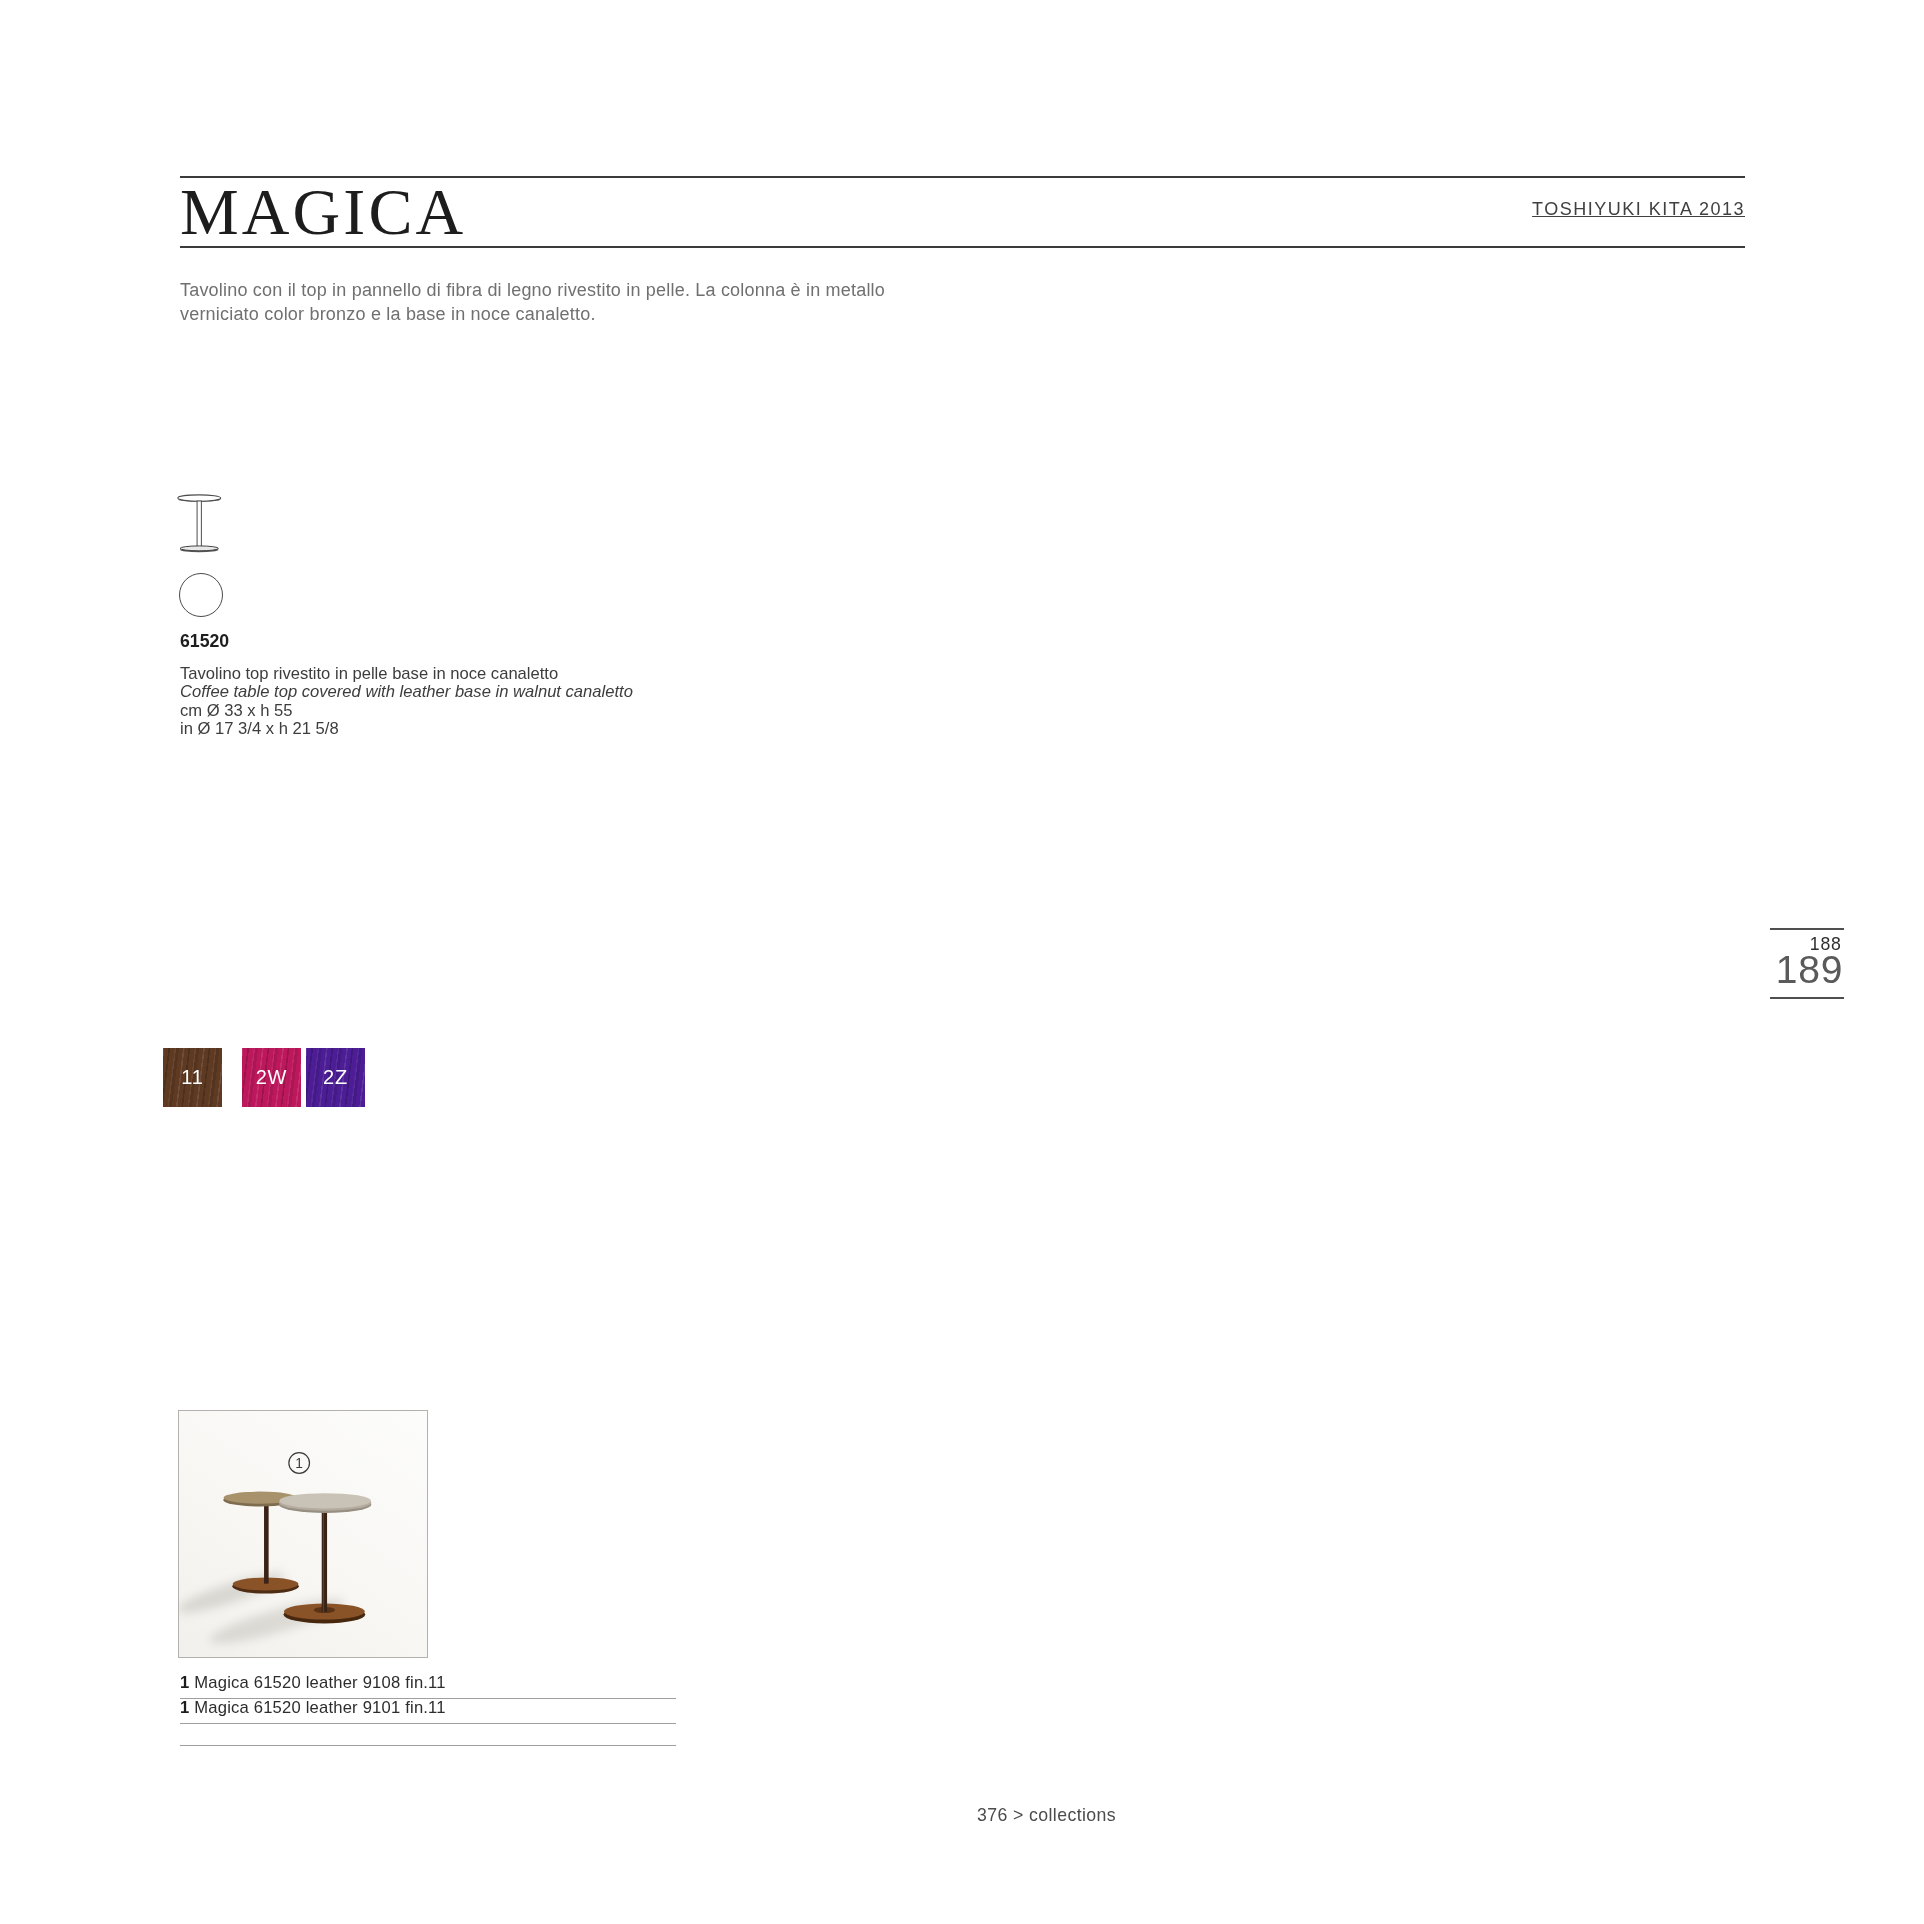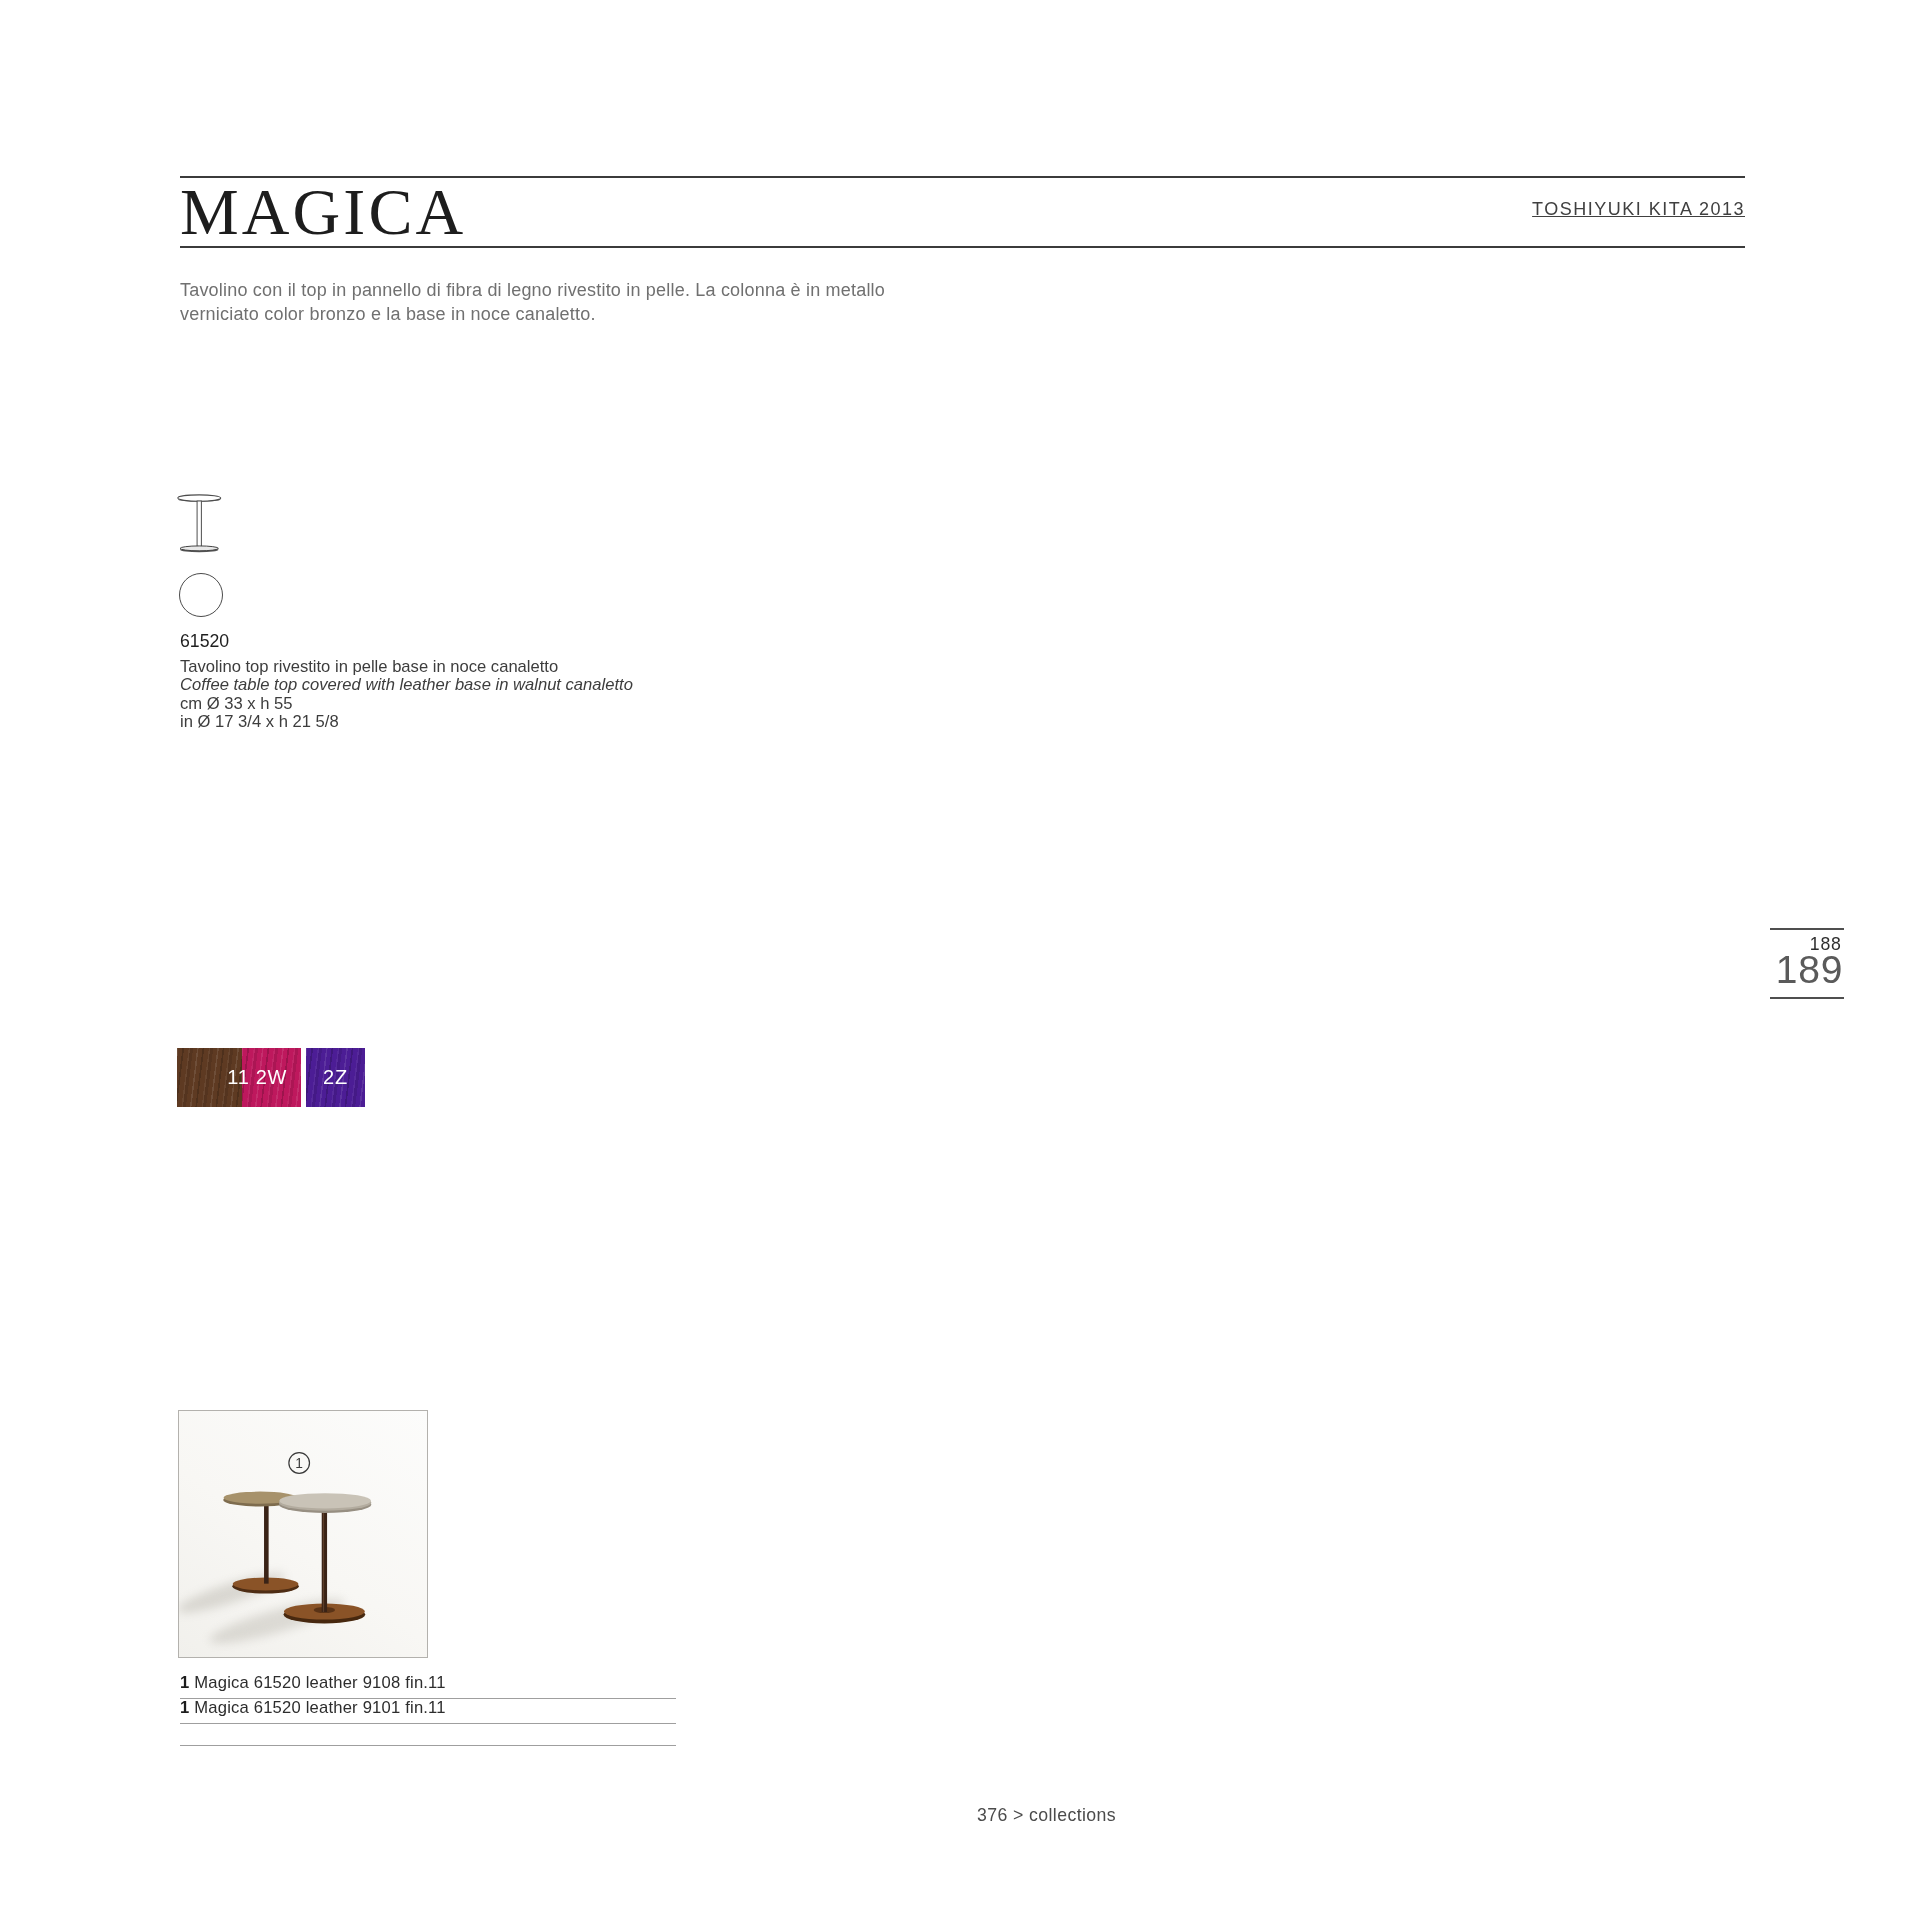--- a/index.html
+++ b/index.html
@@ -26,39 +26,39 @@
   .intro.it{left:180px;width:777px;}
   .intro.en{left:980px;width:777px;font-style:italic;}
   
   .drawing-side{position:absolute;left:177px;top:493px;}
   .drawing-top{
     position:absolute;left:179px;top:573px;width:42px;height:42px;
     border:1.5px solid #4b4b4b;border-radius:50%;background:#fff;
   }
   
   .product{position:absolute;left:180px;top:632px;color:#3d3d3d;font-size:16.6px;line-height:18.6px;}
-  .product .code{font-weight:normal;font-size:17.7px;color:#1e1e1e;margin-bottom:7px;}
+  .product .code{font-weight:bold;font-size:17.7px;color:#1e1e1e;margin-bottom:14px;}
   .product .en{font-style:italic;}
   
   .pag{position:absolute;left:1770px;top:928px;width:74px;}
   .pag .prule{position:absolute;left:0;width:74px;height:1.5px;background:#4f4f4f;}
   .pag .prule.b{top:69px;}
   .pag .p-prev{position:absolute;right:2.3px;top:6.2px;font-size:17.7px;color:#2e2e2e;letter-spacing:0.8px;margin-left:33px;}
   .pag .p-curr{position:absolute;right:0.8px;top:21.6px;font-size:39px;line-height:39px;color:#5a5a5a;letter-spacing:0.8px;}
   
   .swatch{position:absolute;top:1048px;width:59px;height:59px;display:flex;align-items:center;justify-content:center;}
   .swatch:after{
     content:"";position:absolute;inset:0;
     background:repeating-linear-gradient(97deg,
       rgba(255,255,255,.10) 0 1.5px, rgba(255,255,255,0) 1.5px 5.4px,
       rgba(0,0,0,.18) 5.4px 7px, rgba(0,0,0,0) 7px 11.6px,
       rgba(255,255,255,.06) 11.6px 13px, rgba(0,0,0,.10) 13px 16px, rgba(0,0,0,0) 16px 20px);
   }
   .swatch .lbl{position:relative;z-index:2;color:#ffffff;font-size:20px;letter-spacing:0.8px;}
-  .swatch.s1{left:177px;padding-left:32px;}
+  .swatch.s1{left:163px;}
   .swatch.s2{left:242px;}
   .swatch.s3{left:306px;}
   
   .photo{
     position:absolute;left:178px;top:1410px;width:250px;height:248px;
     border:0.8px solid #b3b1ad;box-sizing:border-box;
     background:linear-gradient(215deg,#fcfcfb 0%,#f8f7f4 55%,#f1f0ec 100%);
   }
   .photo svg{display:block;width:100%;height:100%;}
   

